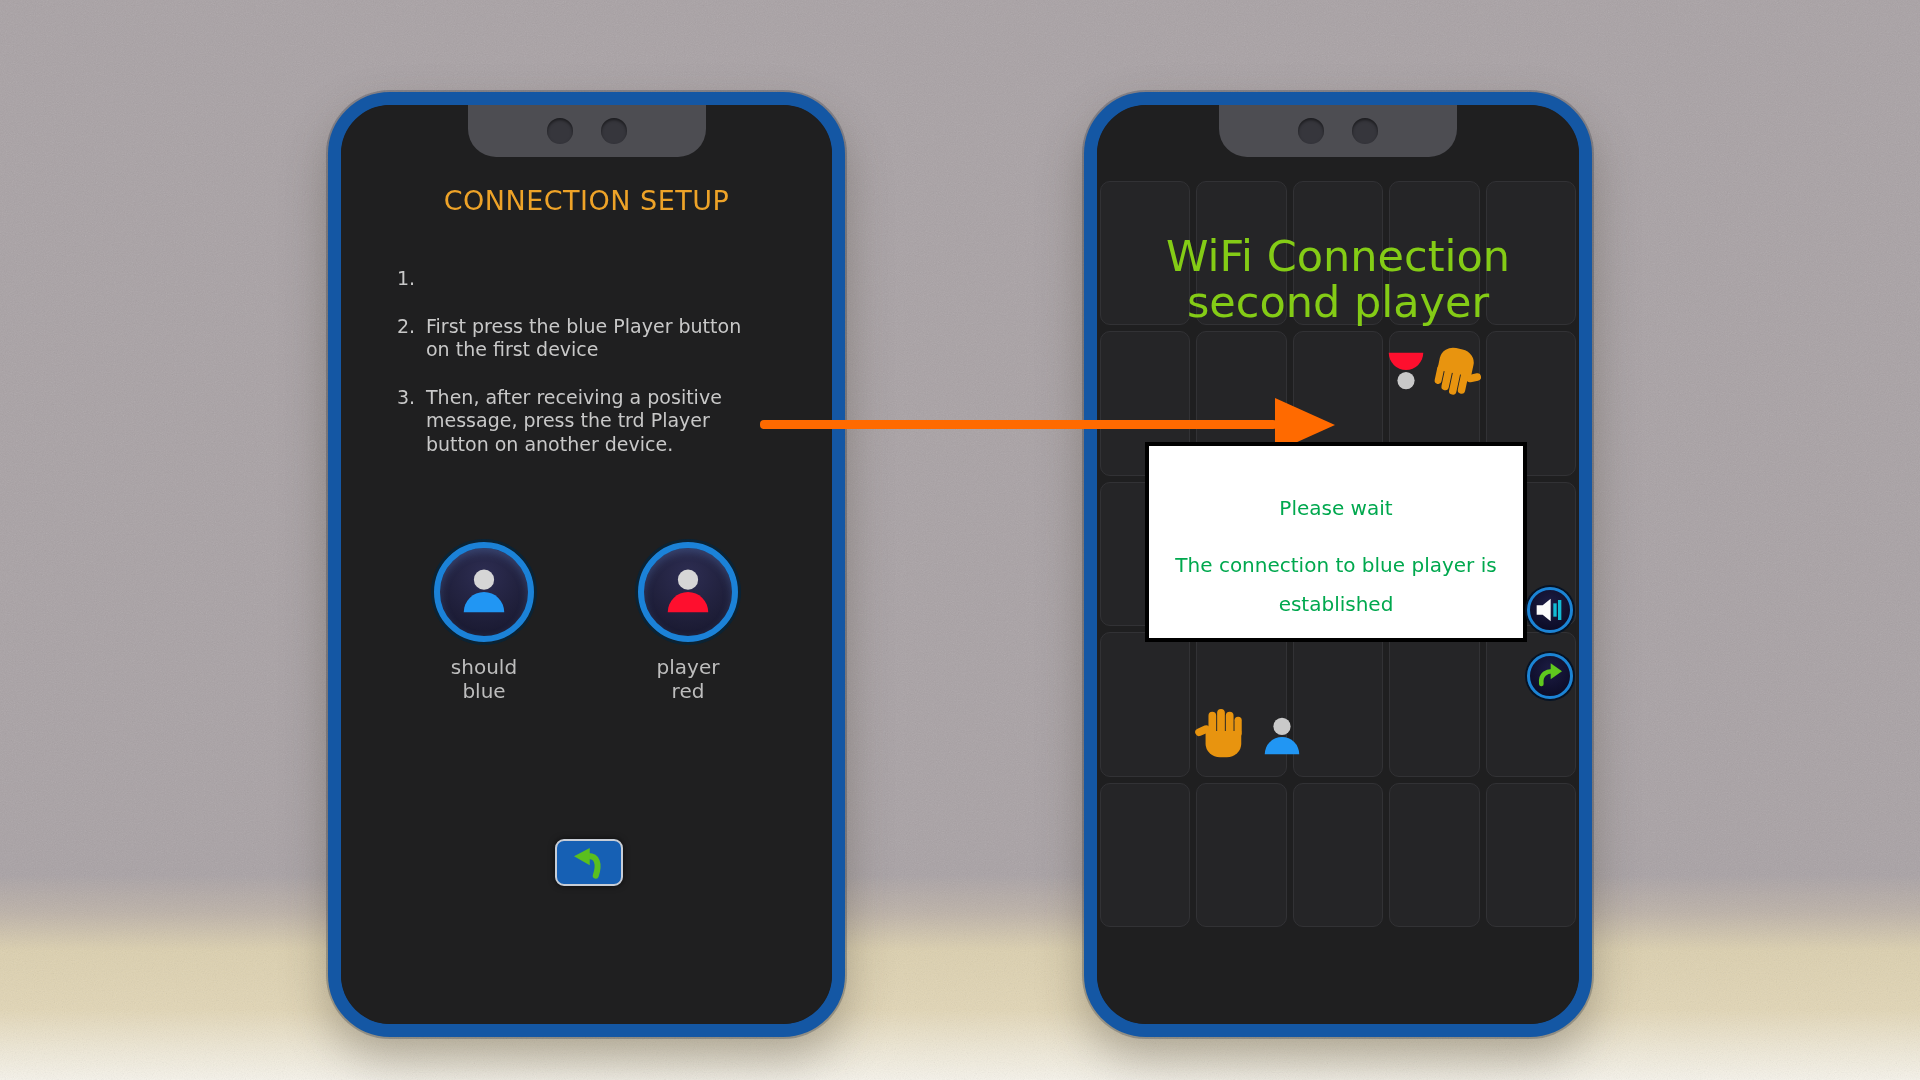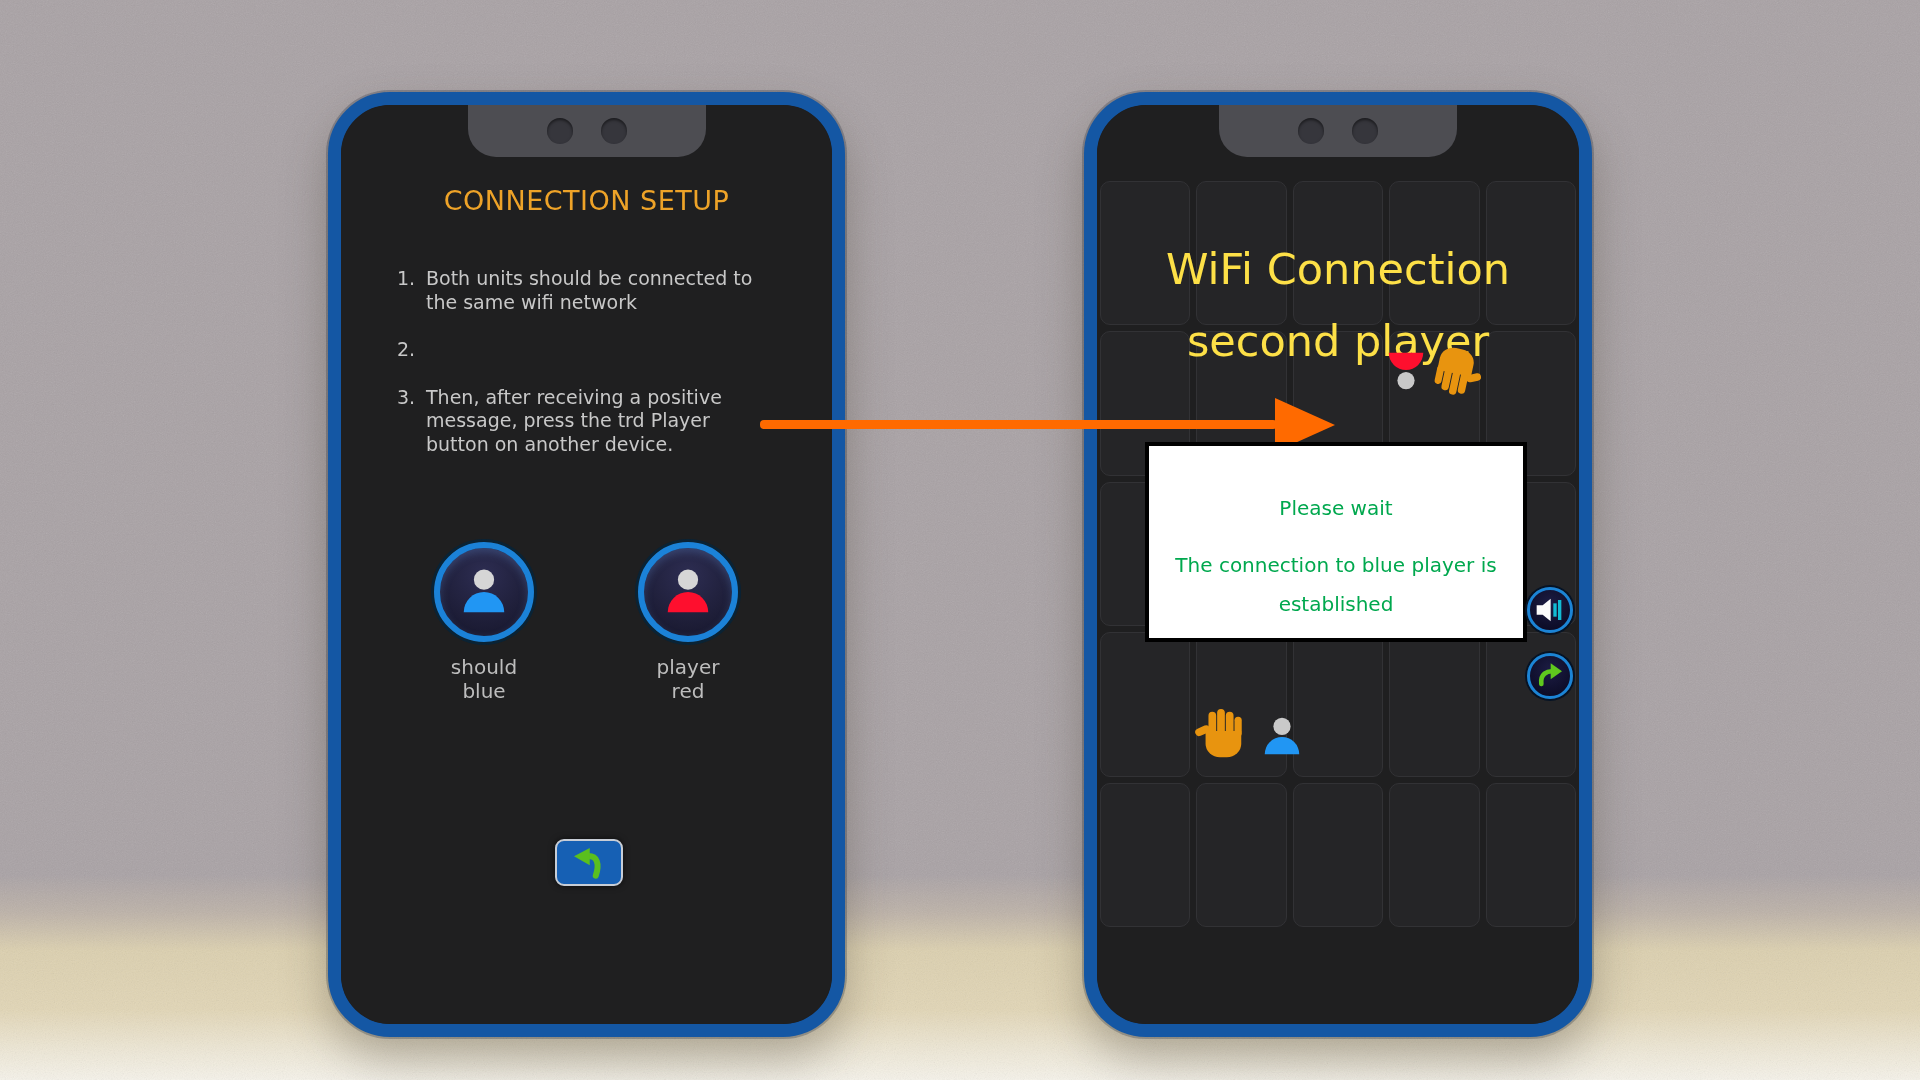--- a/index.html
+++ b/index.html
@@ -61,21 +61,21 @@
     display:flex; align-items:center; justify-content:center; cursor:pointer;
     box-shadow:0 0 6px rgba(0,0,0,.6);
   }
 
   
   .tile-grid { position:absolute; left:3px; top:76px; width:476px; height:746px;
     display:grid; grid-template-columns:repeat(5,1fr); grid-template-rows:repeat(5,1fr); gap:6px; }
   .tile { background:#252527; border:1px solid #323235; border-radius:10px; }
 
   .rs-title { position:absolute; top:128px; width:100%; text-align:center; z-index:2;
-    font-size:43px; line-height:72px; color:#fde047; white-space:pre-line; }
+    font-size:43px; line-height:46px; color:#84cc16; white-space:pre-line; }
 
   .icons-top { position:absolute; left:286px; top:240px; z-index:2;
     display:flex; align-items:flex-start; gap:3px; }
   .icons-bottom { position:absolute; left:98px; top:602px; z-index:2;
     display:flex; align-items:flex-end; gap:12px; }
 
   .dialog {
     position:absolute; left:48px; top:337px; width:382px; height:200px;
     background:#ffffff; border:4px solid #000; z-index:10;
     display:flex; flex-direction:column; align-items:center; text-align:center;
@@ -114,25 +114,25 @@
       <div class="notch">
         <span class="cam"></span>
         <span class="cam"></span>
       </div>
 
       <div class="ls-title">CONNECTION SETUP</div>
 
       <div class="instructions">
         <div class="instr">
           <span class="num">1.</span>
-          <span class="txt">Both units should be connected to
-the same wifi network</span>
         </div>
         <div class="instr">
           <span class="num">2.</span>
+          <span class="txt">First press the blue Player button
+on the first device</span>
         </div>
         <div class="instr">
           <span class="num">3.</span>
           <span class="txt">Then, after receiving a positive
 message, press the trd Player
 button on another device.</span>
         </div>
       </div>
 
       <div class="player blue">

